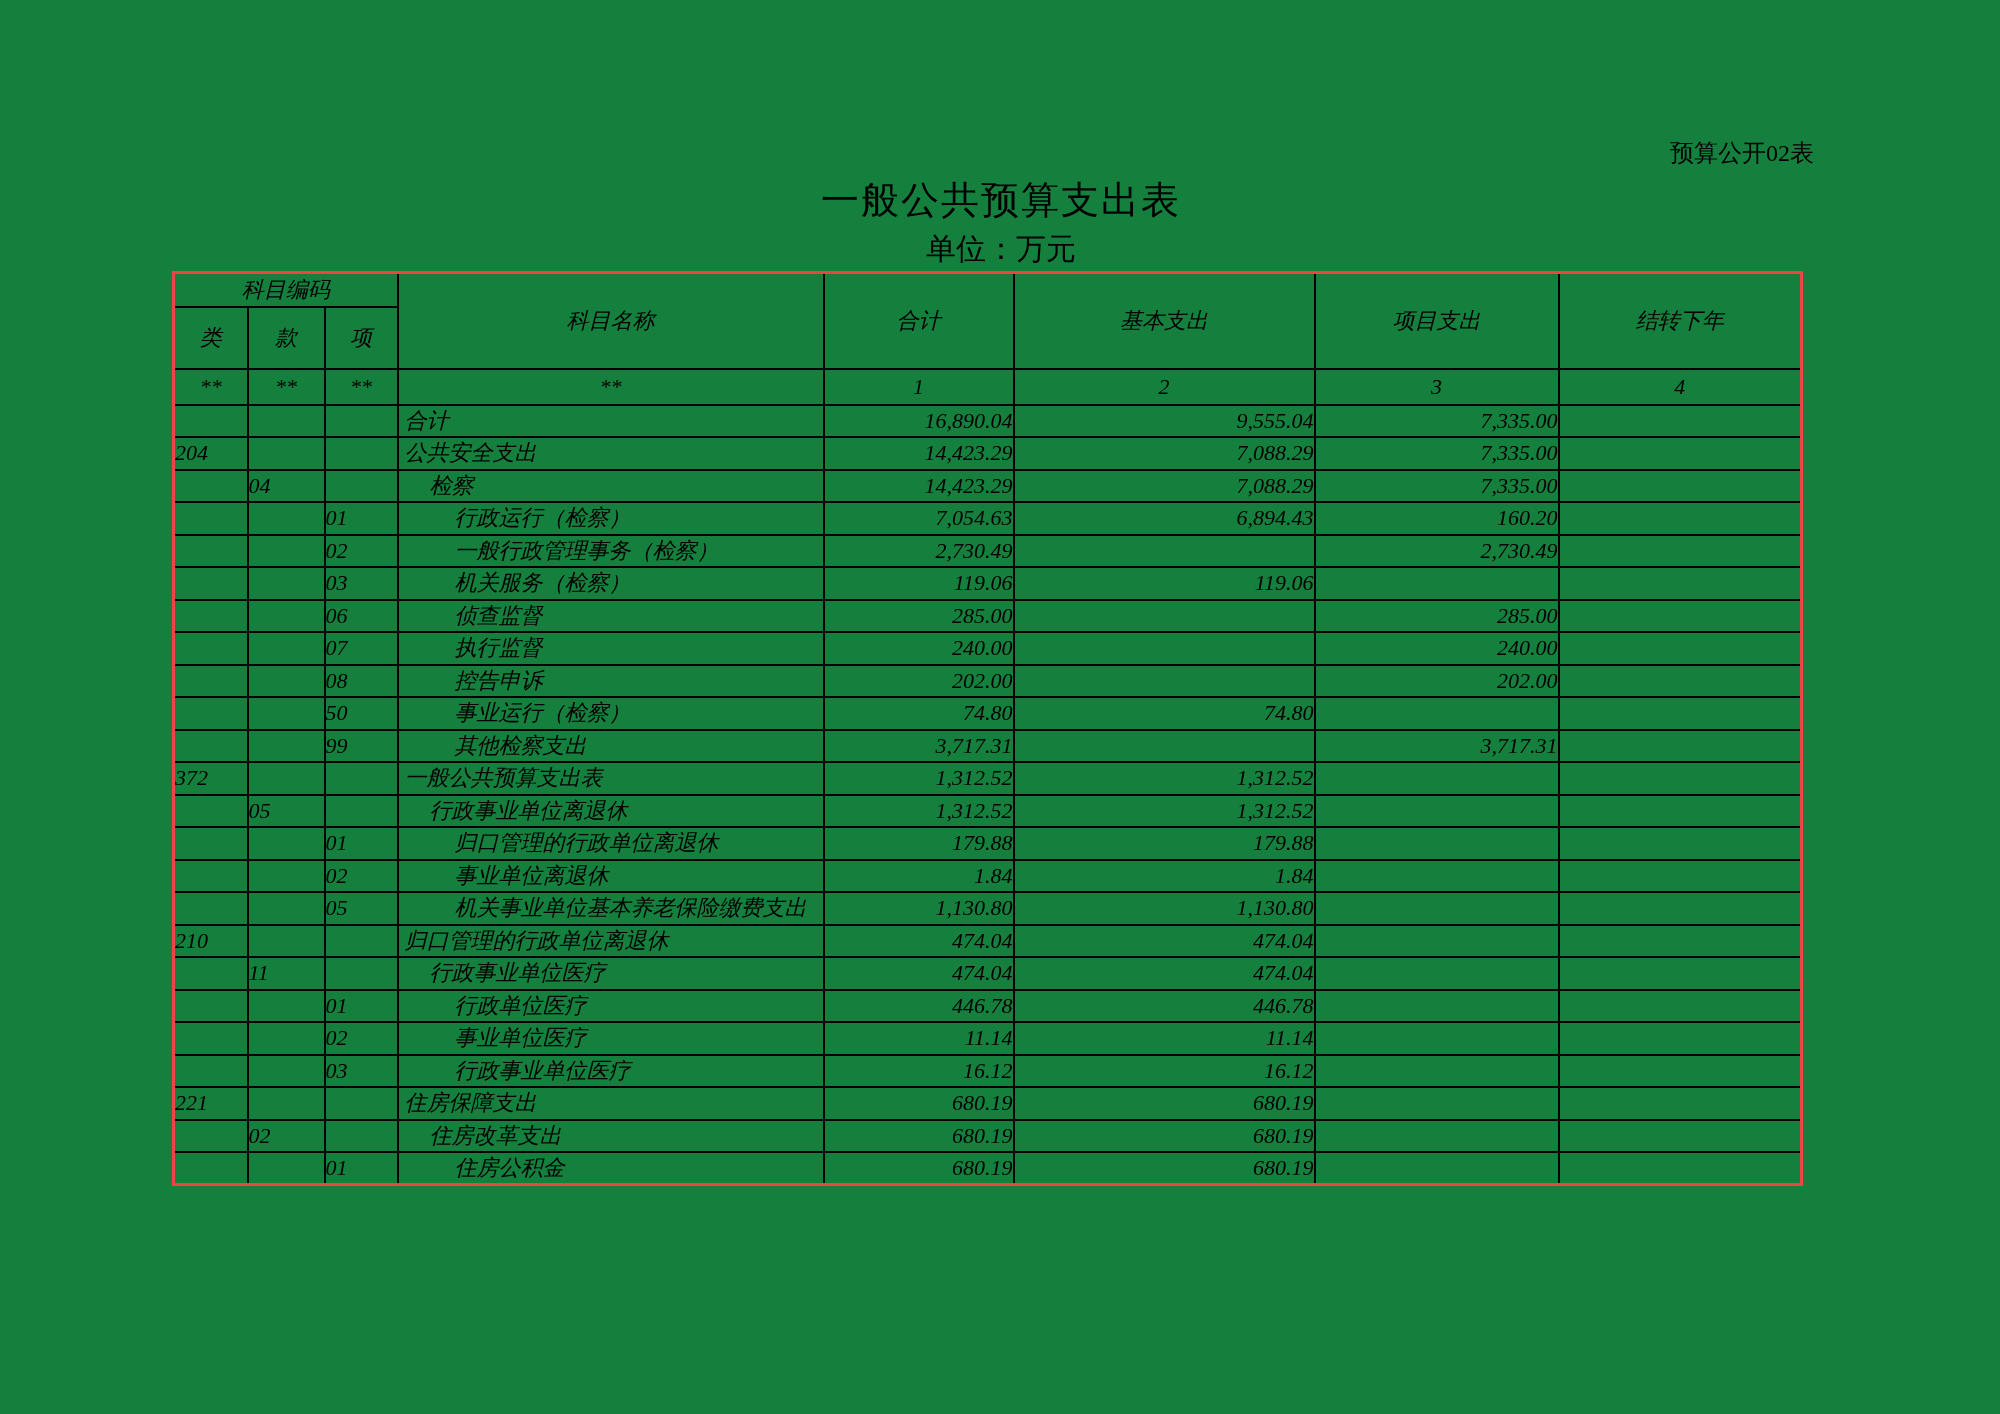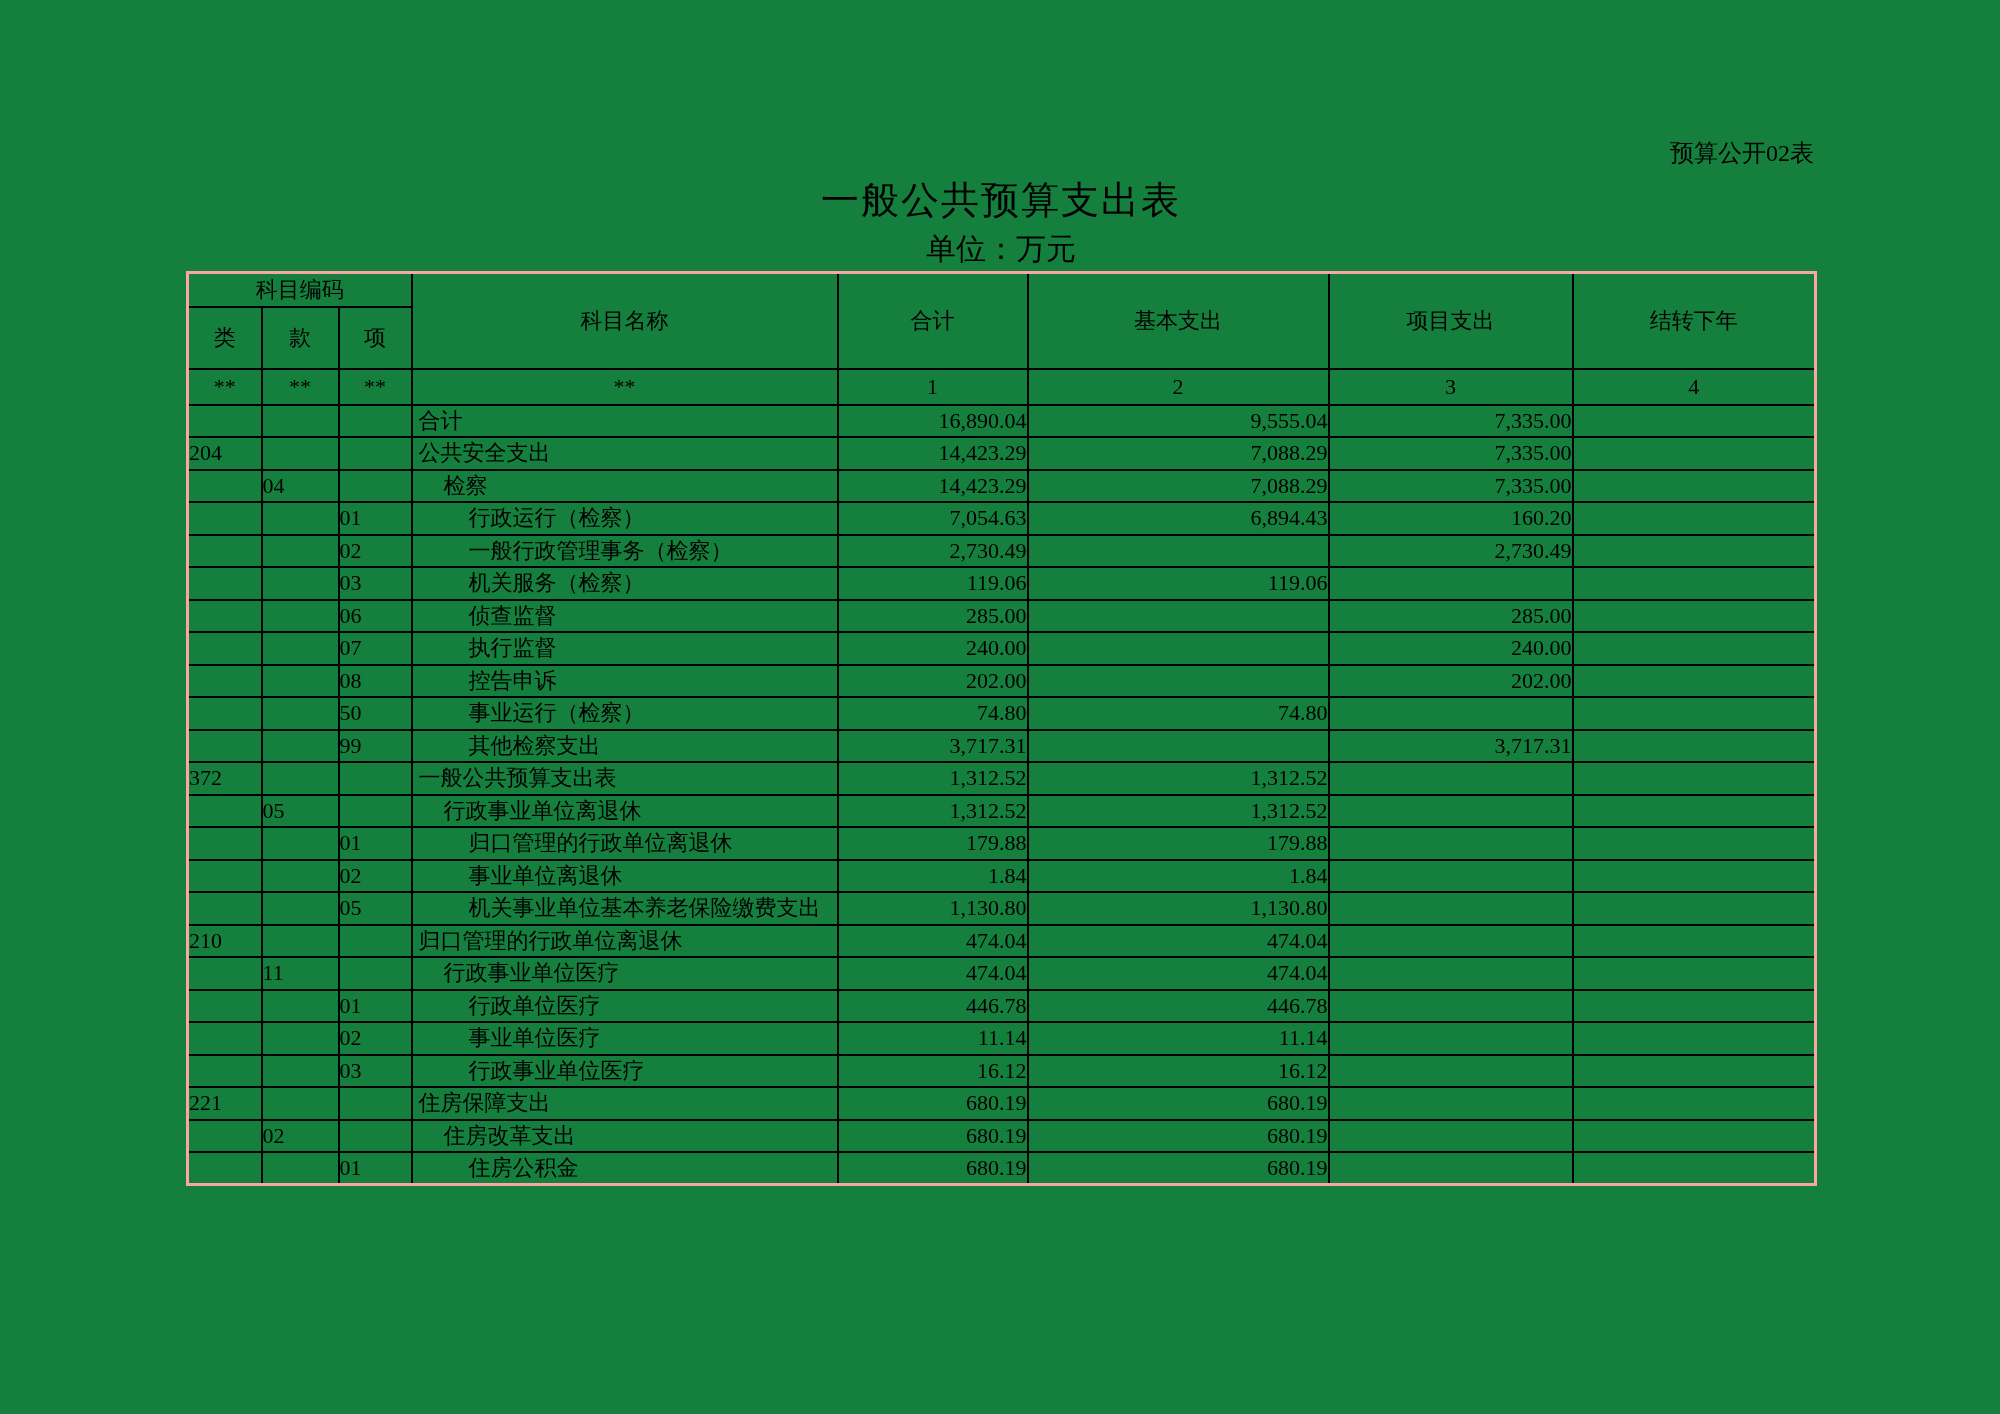--- a/index.html
+++ b/index.html
@@ -38,26 +38,27 @@
     top: 236px;
     left: 188px;
     width: 1626px;
     text-align: center;
     font-size: 30px;
     line-height: 26px;
   }
   table.budget {
     position: absolute;
     top: 271px;
-    left: 186px;
+    left: 172px;
     width: 1628px;
     border-collapse: collapse;
     table-layout: fixed;
     font-size: 22px;
-    border: 3px solid #fca5a5;
+    border: 3px solid #ef4444;
+    font-style: italic;
   }
   table.budget th,
   table.budget td {
     border: 2px solid #000;
     padding: 0;
     font-weight: normal;
     overflow: hidden;
     white-space: nowrap;
     vertical-align: middle;
   }

